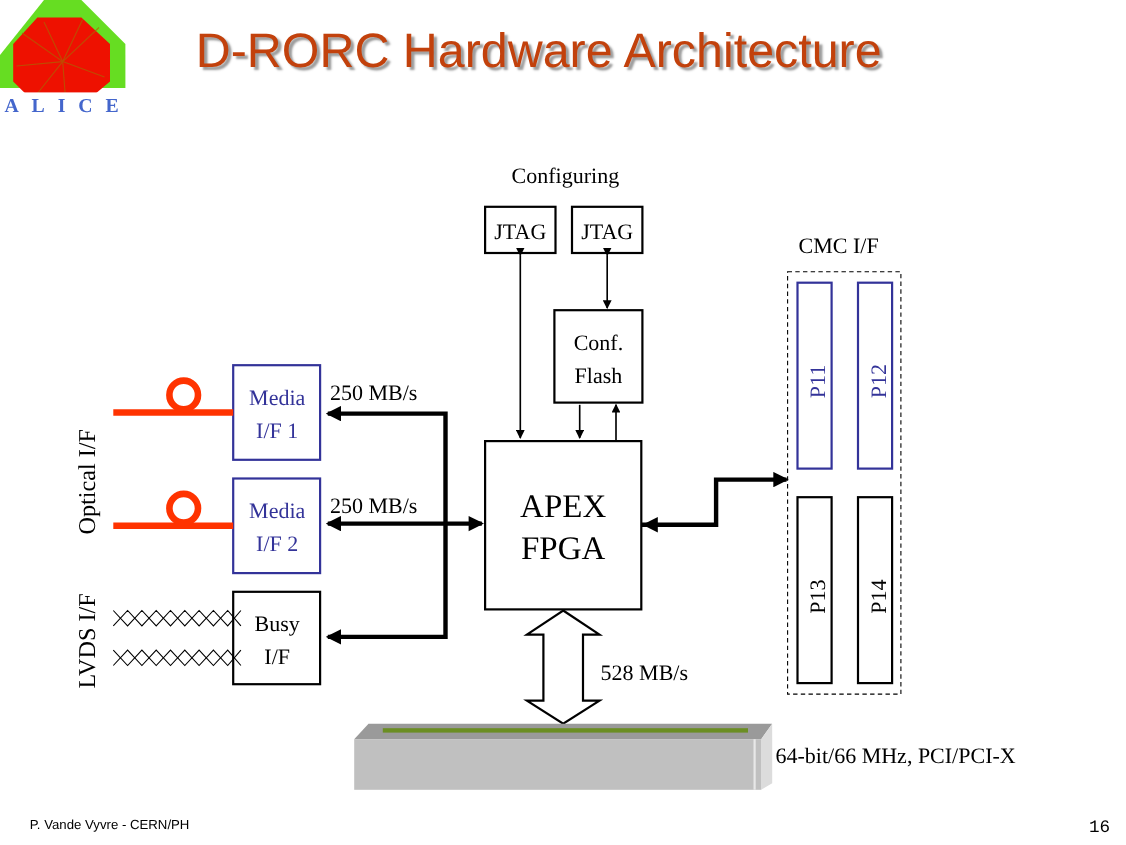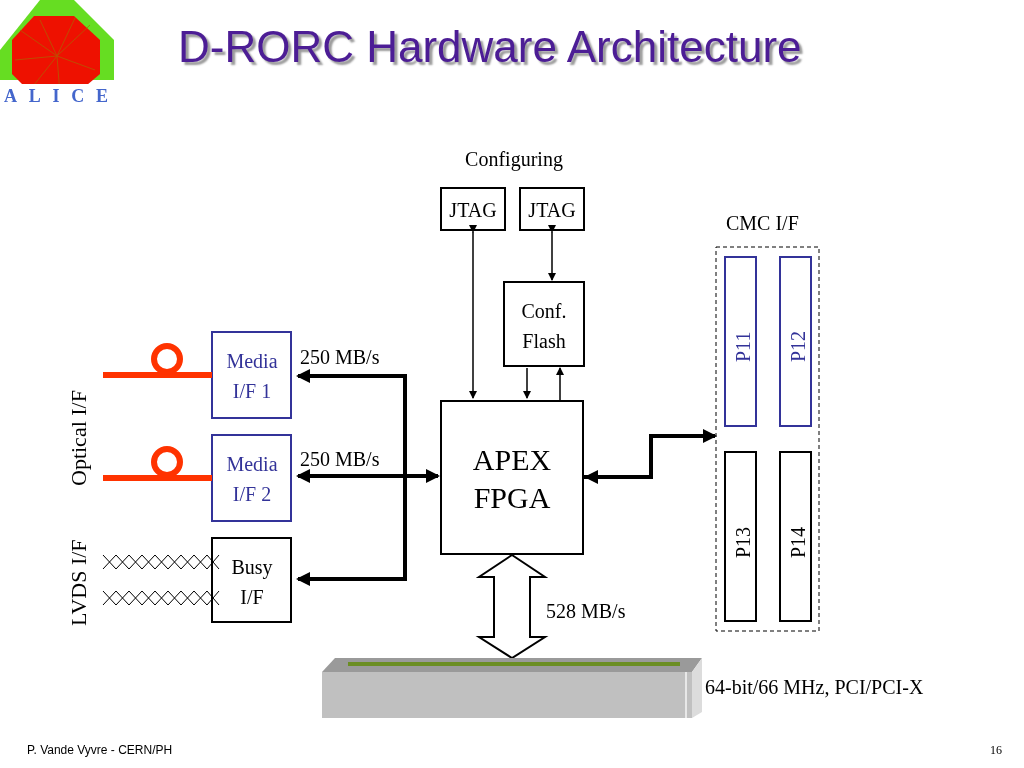--- a/index.html
+++ b/index.html
@@ -1,21 +1,21 @@
 <!DOCTYPE html>
 <html><head>
 <meta charset="utf-8">
 <style>
   html, body { margin:0; padding:0; }
   body { width:1024px; height:768px; background:#ffffff; position:relative; overflow:hidden;
          font-family:"Liberation Serif", serif; color:#000; }
   .title { position:absolute; left:178px; top:22px; font-family:"Liberation Sans", sans-serif;
-           font-size:44px; color:#4c1d95; text-shadow:3px 3px 2px #9a9a9a; white-space:nowrap; }
+           font-size:44px; color:#c2410c; text-shadow:3px 3px 2px #9a9a9a; white-space:nowrap; }
   .footer-left { position:absolute; left:27px; top:743px; font-family:"Liberation Sans", sans-serif; font-size:12px; }
-  .footer-right { position:absolute; left:990px; top:743px; font-family:Liberation Serif, serif; font-size:12px; }
+  .footer-right { position:absolute; left:990px; top:743px; font-family:Liberation Mono, monospace; font-size:16px; }
   svg text { font-family:"Liberation Serif", serif; }
   .logo { position:absolute; left:0; top:0; }
   .diagram { position:absolute; left:0; top:0; }
 </style>
 </head>
 <body>
 
 <svg class="logo" width="115" height="106" viewBox="0 0 115 106">
   <rect x="0" y="0" width="114" height="106" fill="#ffffff"></rect>
   <polygon points="0,50 40,0 74,0 114,40 114,80 0,80" fill="#66dd22"></polygon>

